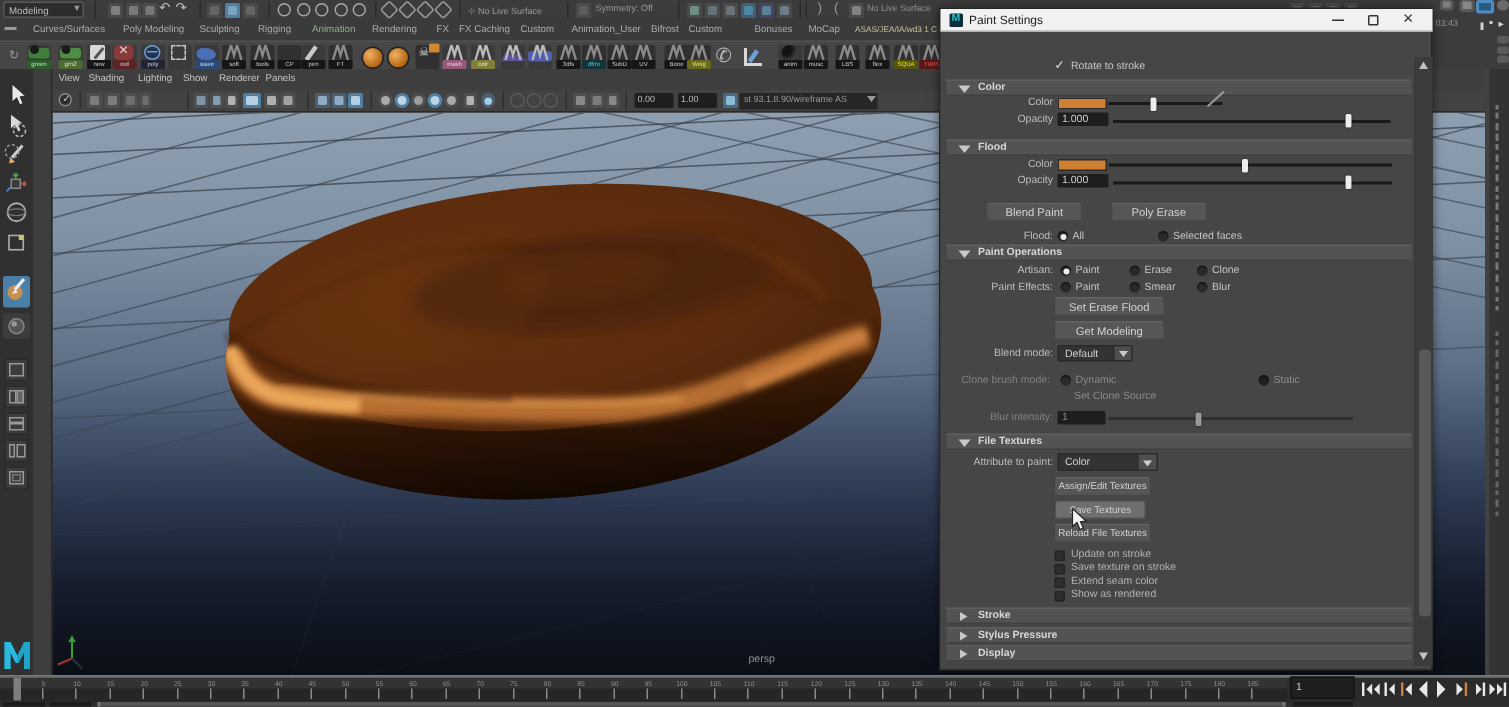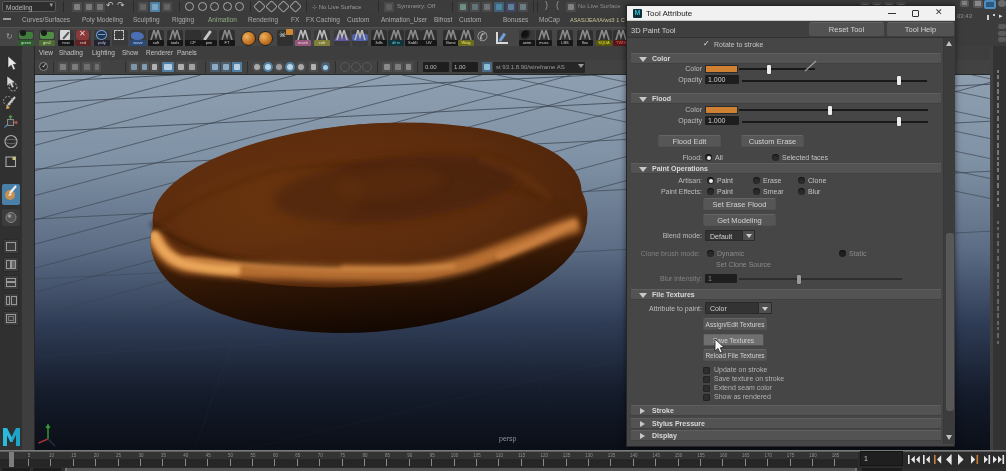--- a/index.html
+++ b/index.html
@@ -644,29 +644,24 @@
   <div class="ic" style="left:45px;top:30.5px;width:8px;height:5px;background:#5a5a5a;"></div>
   <div class="ic" style="left:45px;top:37px;width:8px;height:5px;background:#5a5a5a;"></div>
 </div>
 </div>
 
 <div class="a" id="panel" style="left:626px;top:5px;width:329px;height:442px;background:#464646;box-shadow:0 0 6px rgba(0,0,0,0.55);border:1px solid #252525;">
 <div class="a" style="left:0;top:0;width:328px;height:15px;background:#f1f1f1;border-bottom:1px solid #c9c9c9;">
 <div class="a" style="left:6px;top:3px;width:9px;height:9px;background:#0d2e3d;border-radius:1px;">
         <span style="position:absolute;left:1.4px;top:0.2px;font-size:7px;font-weight:bold;color:#2fb9c7;">M</span>
       </div>
-<span style="position:absolute;left:19px;top:3px;font-size:8px;color:#1c1c1c;">Tool Attribute</span>
+<span style="position:absolute;left:19px;top:3px;font-size:8px;color:#1c1c1c;">Paint Settings</span>
 <div class="a" style="left:261px;top:7px;width:8px;height:1.4px;background:#333;"></div>
 <div class="a" style="left:285px;top:3.5px;width:7px;height:7px;border:1.2px solid #333;border-radius:1px;"></div>
 <span style="position:absolute;left:308px;top:1px;font-size:9px;color:#333;">✕</span>
-</div>
-<div class="a" style="left:0;top:15px;width:328px;height:17px;background:#3f3f3f;border-bottom:1px solid #333;">
-<span style="position:absolute;left:4px;top:5px;font-size:7.5px;color:#cfcfcf;">3D Paint Tool</span>
-<div class="btn" style="left:182px;top:1px;width:75px;height:14px;line-height:13px;background:#525252;">Reset Tool</div>
-<div class="btn" style="left:260px;top:1px;width:67px;height:14px;line-height:13px;background:#525252;">Tool Help</div>
 </div>
 <div class="a" style="left:0;top:32px;width:316px;height:406px;background:#464646;"></div>
 <span style="position:absolute;left:76px;top:33px;font-size:8px;color:#e0e0e0;">✓</span>
 <span style="position:absolute;left:87px;top:35px;font-size:7px;color:#c4c4c4;">Rotate to stroke</span>
 <div class="hdr" style="top:47px;">
       <div class="tri"></div>
       <span>Color</span>
     </div>
 <span class="lbl" style="left:0;top:59px;width:75px;">Color</span>
 <div class="a" style="left:78px;top:59px;width:33px;height:8px;background:#cf8133;border:1px solid #2a2a2a;"></div>
@@ -688,22 +683,22 @@
 <span class="lbl" style="left:0;top:100px;width:75px;">Color</span>
 <div class="a" style="left:78px;top:100px;width:33px;height:8px;background:#cf8133;border:1px solid #2a2a2a;"></div>
 <div class="trk" style="left:112px;top:103px;width:189px;background:#191919;"></div>
 <div class="hnd" style="left:201px;top:99.5px;background:#ececec;"></div>
 <span class="lbl" style="left:0;top:111px;width:75px;">Opacity</span>
 <div class="fld" style="left:78px;top:110px;width:34px;height:9px;">
       <span style="position:absolute;left:3px;top:1px;">1.000</span>
     </div>
 <div class="trk" style="left:115px;top:114.5px;width:186px;background:#191919;"></div>
 <div class="hnd" style="left:270px;top:111px;background:#ececec;"></div>
-<div class="btn" style="left:31px;top:129px;width:63px;height:12px;line-height:11px;background:#565656;font-size:7.5px;">Flood Edit</div>
-<div class="btn" style="left:114px;top:129px;width:63px;height:12px;line-height:11px;background:#565656;font-size:7.5px;">Custom Erase</div>
+<div class="btn" style="left:31px;top:129px;width:63px;height:12px;line-height:11px;background:#565656;font-size:7.5px;">Blend Paint</div>
+<div class="btn" style="left:114px;top:129px;width:63px;height:12px;line-height:11px;background:#565656;font-size:7.5px;">Poly Erase</div>
 <span class="lbl" style="left:0;top:148px;width:75px;">Flood:</span>
 <div class="rad sel" style="left:78px;top:148px;"></div>
 <span style="position:absolute;left:88px;top:148px;font-size:7px;color:#c4c4c4;">All</span>
 <div class="rad" style="left:145px;top:148px;"></div>
 <span style="position:absolute;left:155px;top:148px;font-size:7px;color:#c4c4c4;">Selected faces</span>
 <div class="hdr" style="top:157px;">
       <div class="tri"></div>
       <span>Paint Operations</span>
     </div>
 <span class="lbl" style="left:0;top:171px;width:75px;">Artisan:</span>

